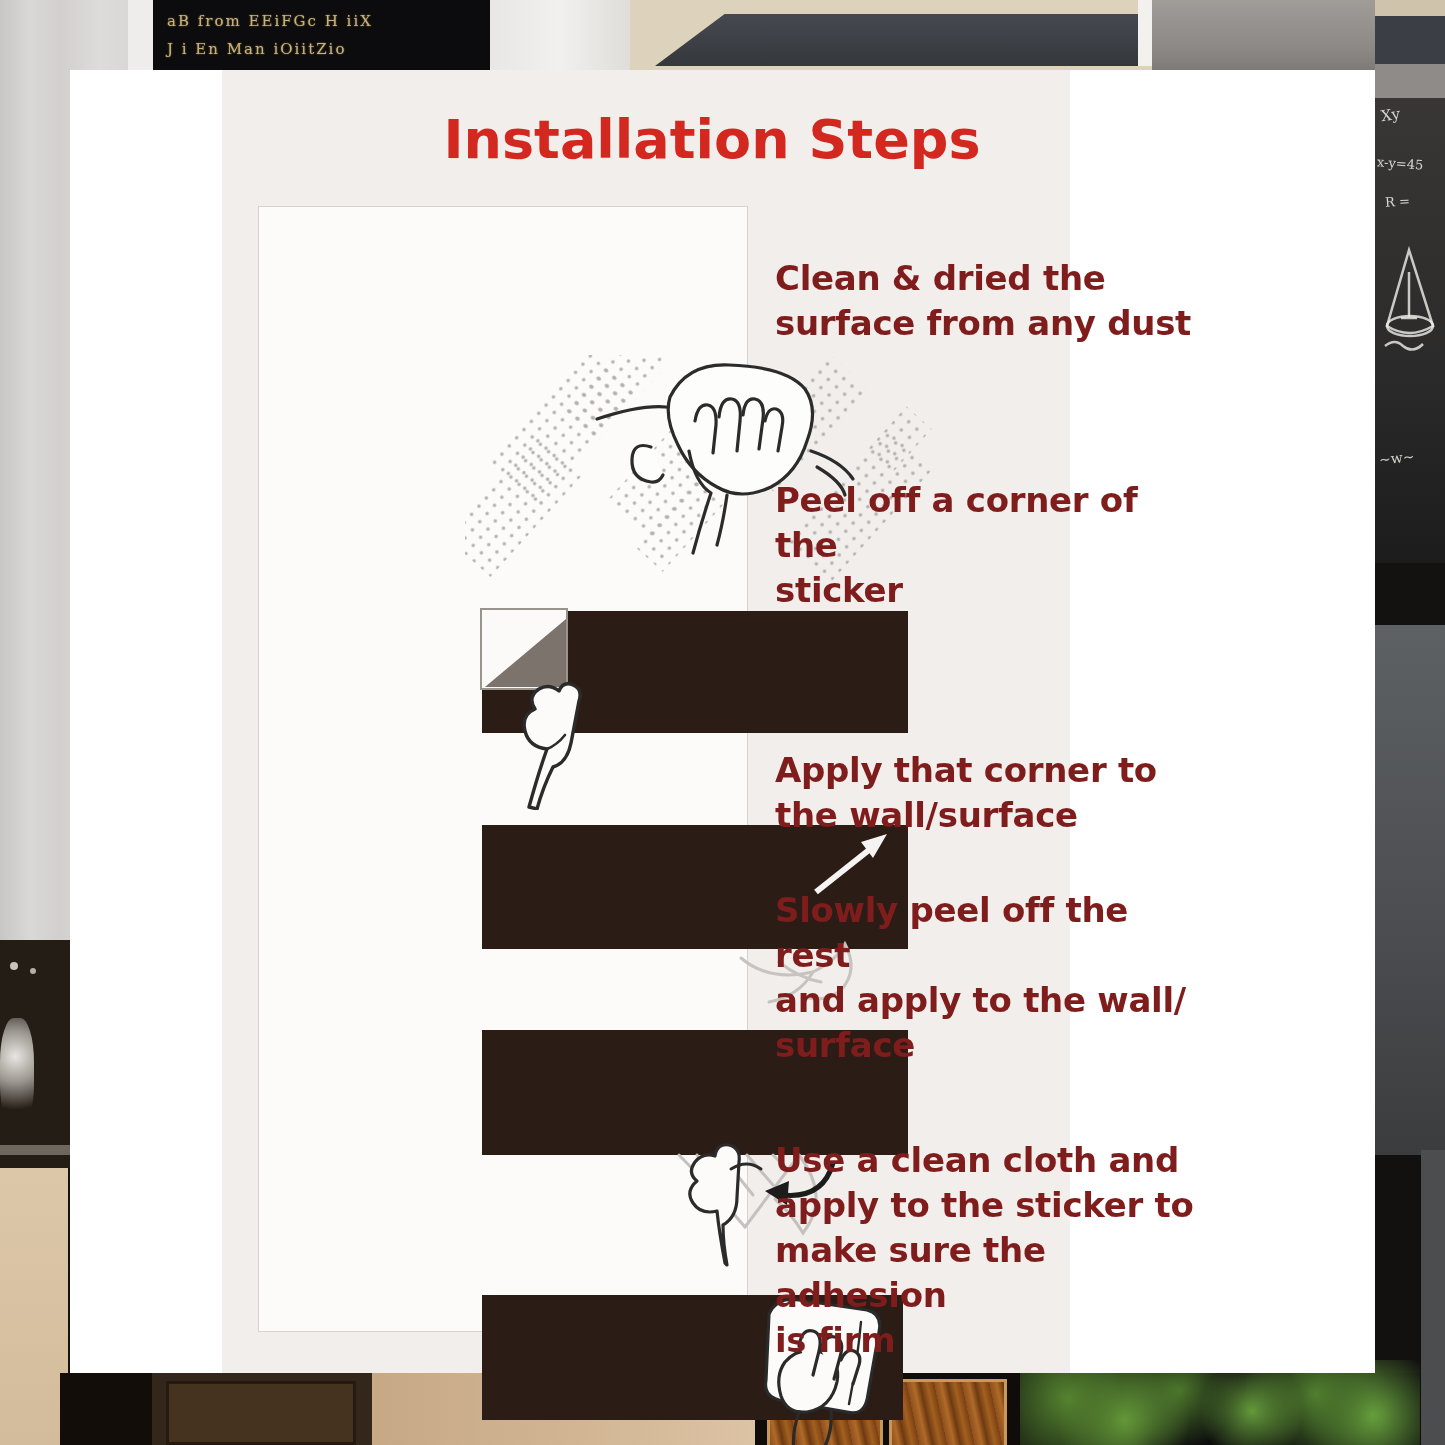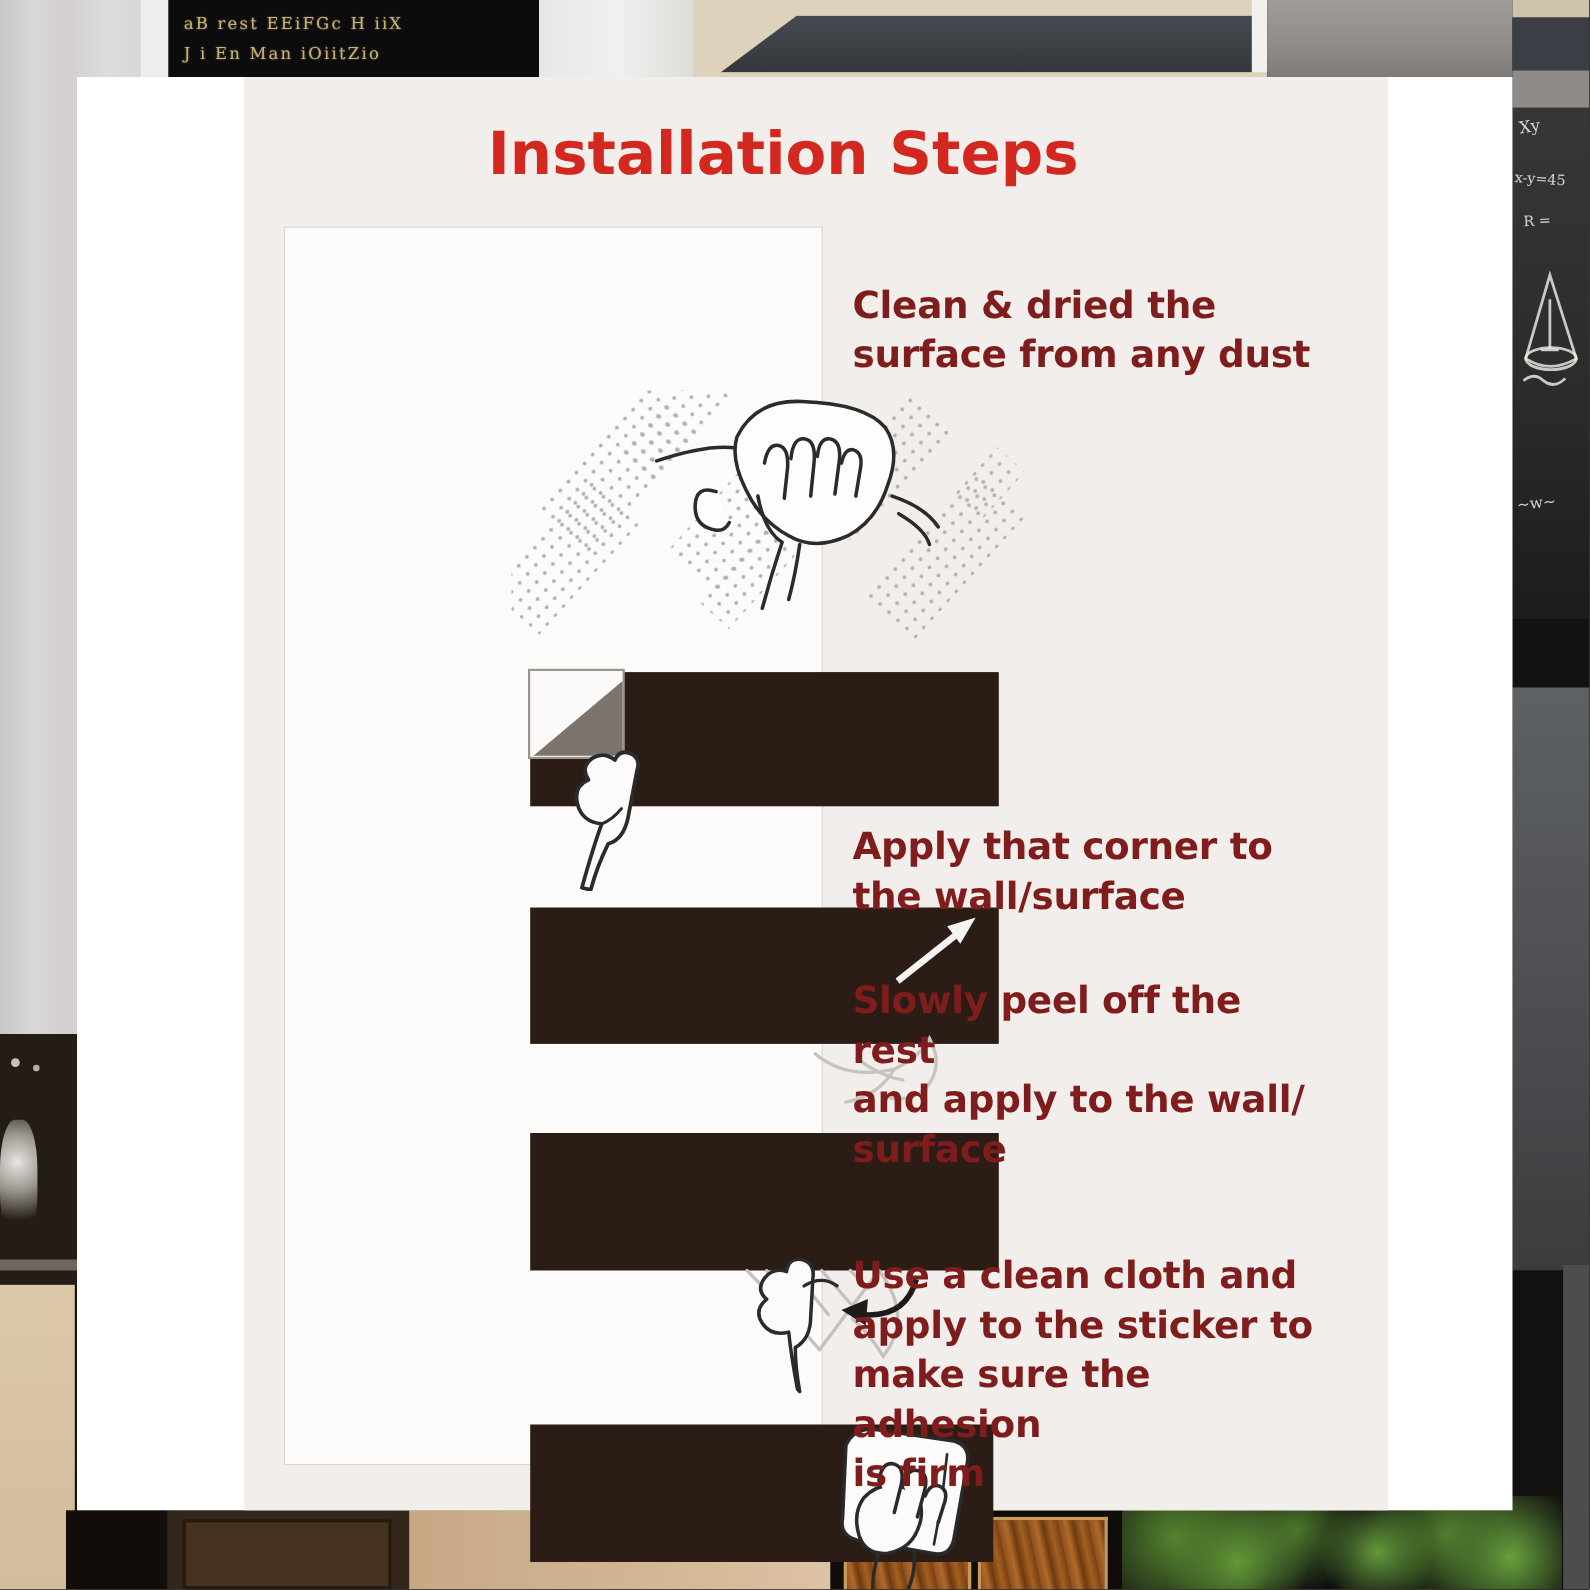--- a/index.html
+++ b/index.html
@@ -68,21 +68,21 @@
       radial-gradient(circle at 12% 45%,#55832f 0,rgba(85,131,47,0) 26%),
       radial-gradient(circle at 26% 70%,#6aa33c 0,rgba(106,163,60,0) 22%),
       radial-gradient(circle at 40% 35%,#4a742a 0,rgba(74,116,42,0) 24%),
       radial-gradient(circle at 58% 60%,#63993a 0,rgba(99,153,58,0) 22%),
       radial-gradient(circle at 74% 40%,#507e2e 0,rgba(80,126,46,0) 24%),
       radial-gradient(circle at 88% 65%,#6aa53e 0,rgba(106,165,62,0) 20%);}
   .bg-gray-bar-right{left:1421px;top:1150px;width:24px;height:295px;background:#4b4d4f;}
 
   
   .card{left:70px;top:70px;width:1305px;height:1303px;background:#ffffff;}
-  .panel{left:152px;top:0;width:1040px;height:1303px;background:#f1eeec;}
+  .panel{left:152px;top:0;width:848px;height:1303px;background:#f1eeec;}
   .title{left:0;top:38px;width:980px;text-align:center;
     font-size:54px;font-weight:700;color:#d3281f;letter-spacing:0px;}
   .illus-col{left:36px;top:136px;width:490px;height:1126px;background:#fcfbfa;
     border:1px solid #d7d3d0;}
   .step-text{left:553px;width:432px;margin:0;font-size:34px;font-weight:700;
     color:#7f1d1d;line-height:45px;white-space:pre-line;letter-spacing:-0.3px;}
   .st1{top:186px;} .st2{top:408px;} .st3{top:632px;margin-top:46px;} .st4{top:818px;} .st5{top:1068px;}
 
   .fig{position:absolute;}
   .f1{left:206px;top:148px;}
@@ -93,21 +93,21 @@
 </style>
 </head>
 <body>
 
 <div id="stage">
 
   <div class="bg-door-topleft"></div>
   <div class="bg-door-frame"></div>
 
   <div class="bg-chalkboard-top">
-    <span class="chalk-row r1">aB rest EEiFGc H    iiX</span>
+    <span class="chalk-row r1">aB from EEiFGc H    iiX</span>
     <span class="chalk-row r2">J    i En Man   iOiitZio</span>
   </div>
 
   <div class="bg-white-band"></div>
   <div class="bg-beige-top"></div>
   <div class="bg-dark-slab"></div>
   <div class="bg-white-line"></div>
   <div class="bg-concrete-top"></div>
 
   <div class="bg-right-strip">
@@ -239,20 +239,22 @@
             <path d="M372,78 q5,-12 13,-9 q9,4 4,17 l-5,16" fill="#fcfbfa"></path>
             <path d="M330,130 Q320,158 328,184" fill="none"></path>
             <path d="M362,128 Q364,152 352,172" fill="none"></path>
           </g>
         </svg>
 
       </div>
 
       <p class="step-text st1">Clean &amp; dried the
 surface from any dust</p>
+      <p class="step-text st2">Peel off a corner of the
+sticker</p>
       <p class="step-text st3">Apply that corner to
 the wall/surface</p>
       <p class="step-text st5">Use a clean cloth and
 apply to the sticker to
 make sure the adhesion
 is firm</p>
       <p class="step-text st4">Slowly peel off the rest
 and apply to the wall/
 surface</p>
 

